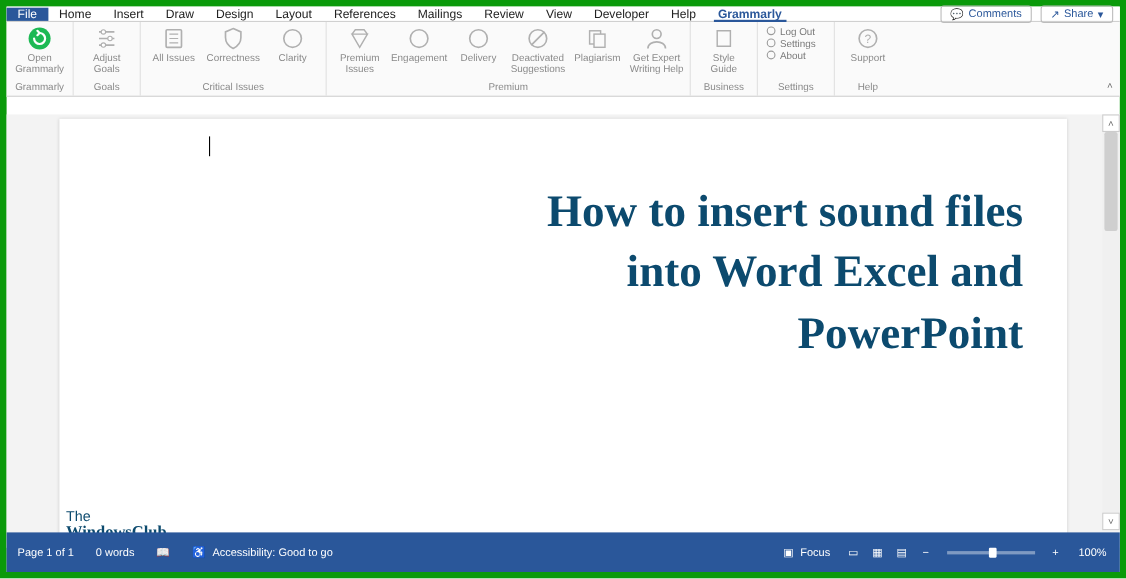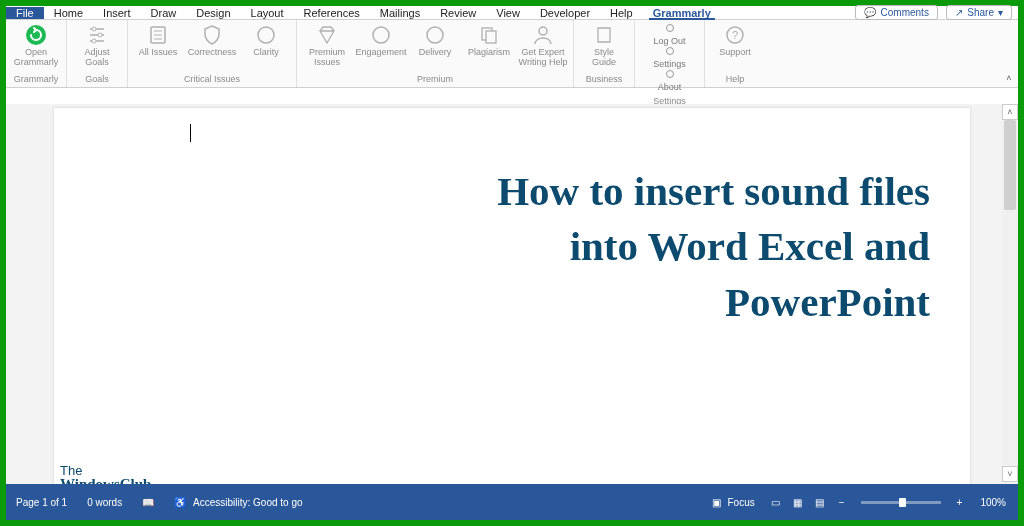--- a/index.html
+++ b/index.html
@@ -14,21 +14,21 @@
   .titlebar-right { display:flex; align-items:center; gap:8px; padding-right:6px; }
   .pill { border:1px solid #bcbcbc; border-radius:3px; padding:1px 8px; font-size:10px; color:#2a579a; display:flex; align-items:center; gap:4px; cursor:pointer; }
   .ribbon { display:flex; height:68px; background:#fafafa; border-bottom:1px solid #d0d0d0; font-size:9px; color:#8a8a8a; }
   .group { display:flex; flex-direction:column; padding:2px 4px 0 4px; border-right:1px solid #e0e0e0; }
   .group-items { display:flex; gap:2px; flex:1; align-items:flex-start; }
   .ritem { display:flex; flex-direction:column; align-items:center; justify-content:flex-start; width:52px; padding-top:2px; text-align:center; line-height:1.1; color:#8a8a8a; cursor:pointer; }
   .ritem .icon { width:22px; height:22px; margin-bottom:2px; display:flex; align-items:center; justify-content:center; color:#b0b0b0; }
   .ritem.on .icon { color:#1db954; }
   .group-label { text-align:center; font-size:9px; color:#8a8a8a; padding:2px 0 3px 0; }
   .radio-list { display:flex; flex-direction:column; gap:1px; padding:2px 4px; font-size:9px; color:#7a7a7a; }
-  .radio-list div { display:flex; align-items:center; gap:4px; cursor:pointer;flex-direction:column; }
+  .radio-list div { display:flex; align-items:flex-start; gap:4px; cursor:pointer; }
   .radio-dot { width:8px; height:8px; border:1px solid #9a9a9a; border-radius:50%; }
   .doc-area { position:absolute; top:98px; left:0; right:0; bottom:22px; background:#f3f3f3; display:flex; }
   .page { background:#fff; margin:4px 48px 0 48px; flex:1; position:relative; box-shadow:0 0 3px rgba(0,0,0,.15); }
   .cursor { position:absolute; top:16px; left:136px; width:1px; height:18px; background:#000; }
   .headline { position:absolute; top:56px; left:0; right:0; text-align:right; font-family: Georgia, "Times New Roman", serif; font-weight:900; color:#0c4a6e; font-size:41px; line-height:1.35; padding:0 40px; white-space:pre-line; }
   .watermark { position:absolute; left:6px; bottom:6px; font-size:14px; color:#0c4a6e; line-height:1.0; font-family:"Segoe UI",Arial,sans-serif; }
   .watermark .w1 { font-weight:300; font-size:13px; }
   .watermark .w2 { font-weight:600; font-size:15px;font-family:Liberation Serif, serif; }
   .scroll-btn { position:absolute; right:0; width:16px; height:16px; background:#fff; border:1px solid #ccc; display:flex; align-items:center; justify-content:center; font-size:9px; color:#666; cursor:pointer; }
   .scroll-up { top:98px; }
@@ -165,20 +165,30 @@
         <span class="icon">
               <svg width="22" height="22" viewBox="0 0 22 22">
                 <circle cx="11" cy="11" r="8" fill="none" stroke="currentColor" stroke-width="1.5"></circle>
               </svg>
             </span>
         <span>Delivery</span>
       </div>
       <div class="ritem">
         <span class="icon">
               <svg width="22" height="22" viewBox="0 0 22 22">
+                <circle cx="11" cy="11" r="8" fill="none" stroke="currentColor" stroke-width="1.5"></circle>
+                <path d="M5 17L17 5" stroke="currentColor" stroke-width="1.5"></path>
+              </svg>
+            </span>
+        <span style="white-space:pre-line">Deactivated
+Suggestions</span>
+      </div>
+      <div class="ritem">
+        <span class="icon">
+              <svg width="22" height="22" viewBox="0 0 22 22">
                 <rect x="4" y="4" width="10" height="12" fill="none" stroke="currentColor" stroke-width="1.3"></rect>
                 <rect x="8" y="7" width="10" height="12" fill="#fafafa" stroke="currentColor" stroke-width="1.3"></rect>
               </svg>
             </span>
         <span>Plagiarism</span>
       </div>
       <div class="ritem">
         <span class="icon">
               <svg width="22" height="22" viewBox="0 0 22 22">
                 <circle cx="11" cy="7" r="4" fill="none" stroke="currentColor" stroke-width="1.5"></circle>

